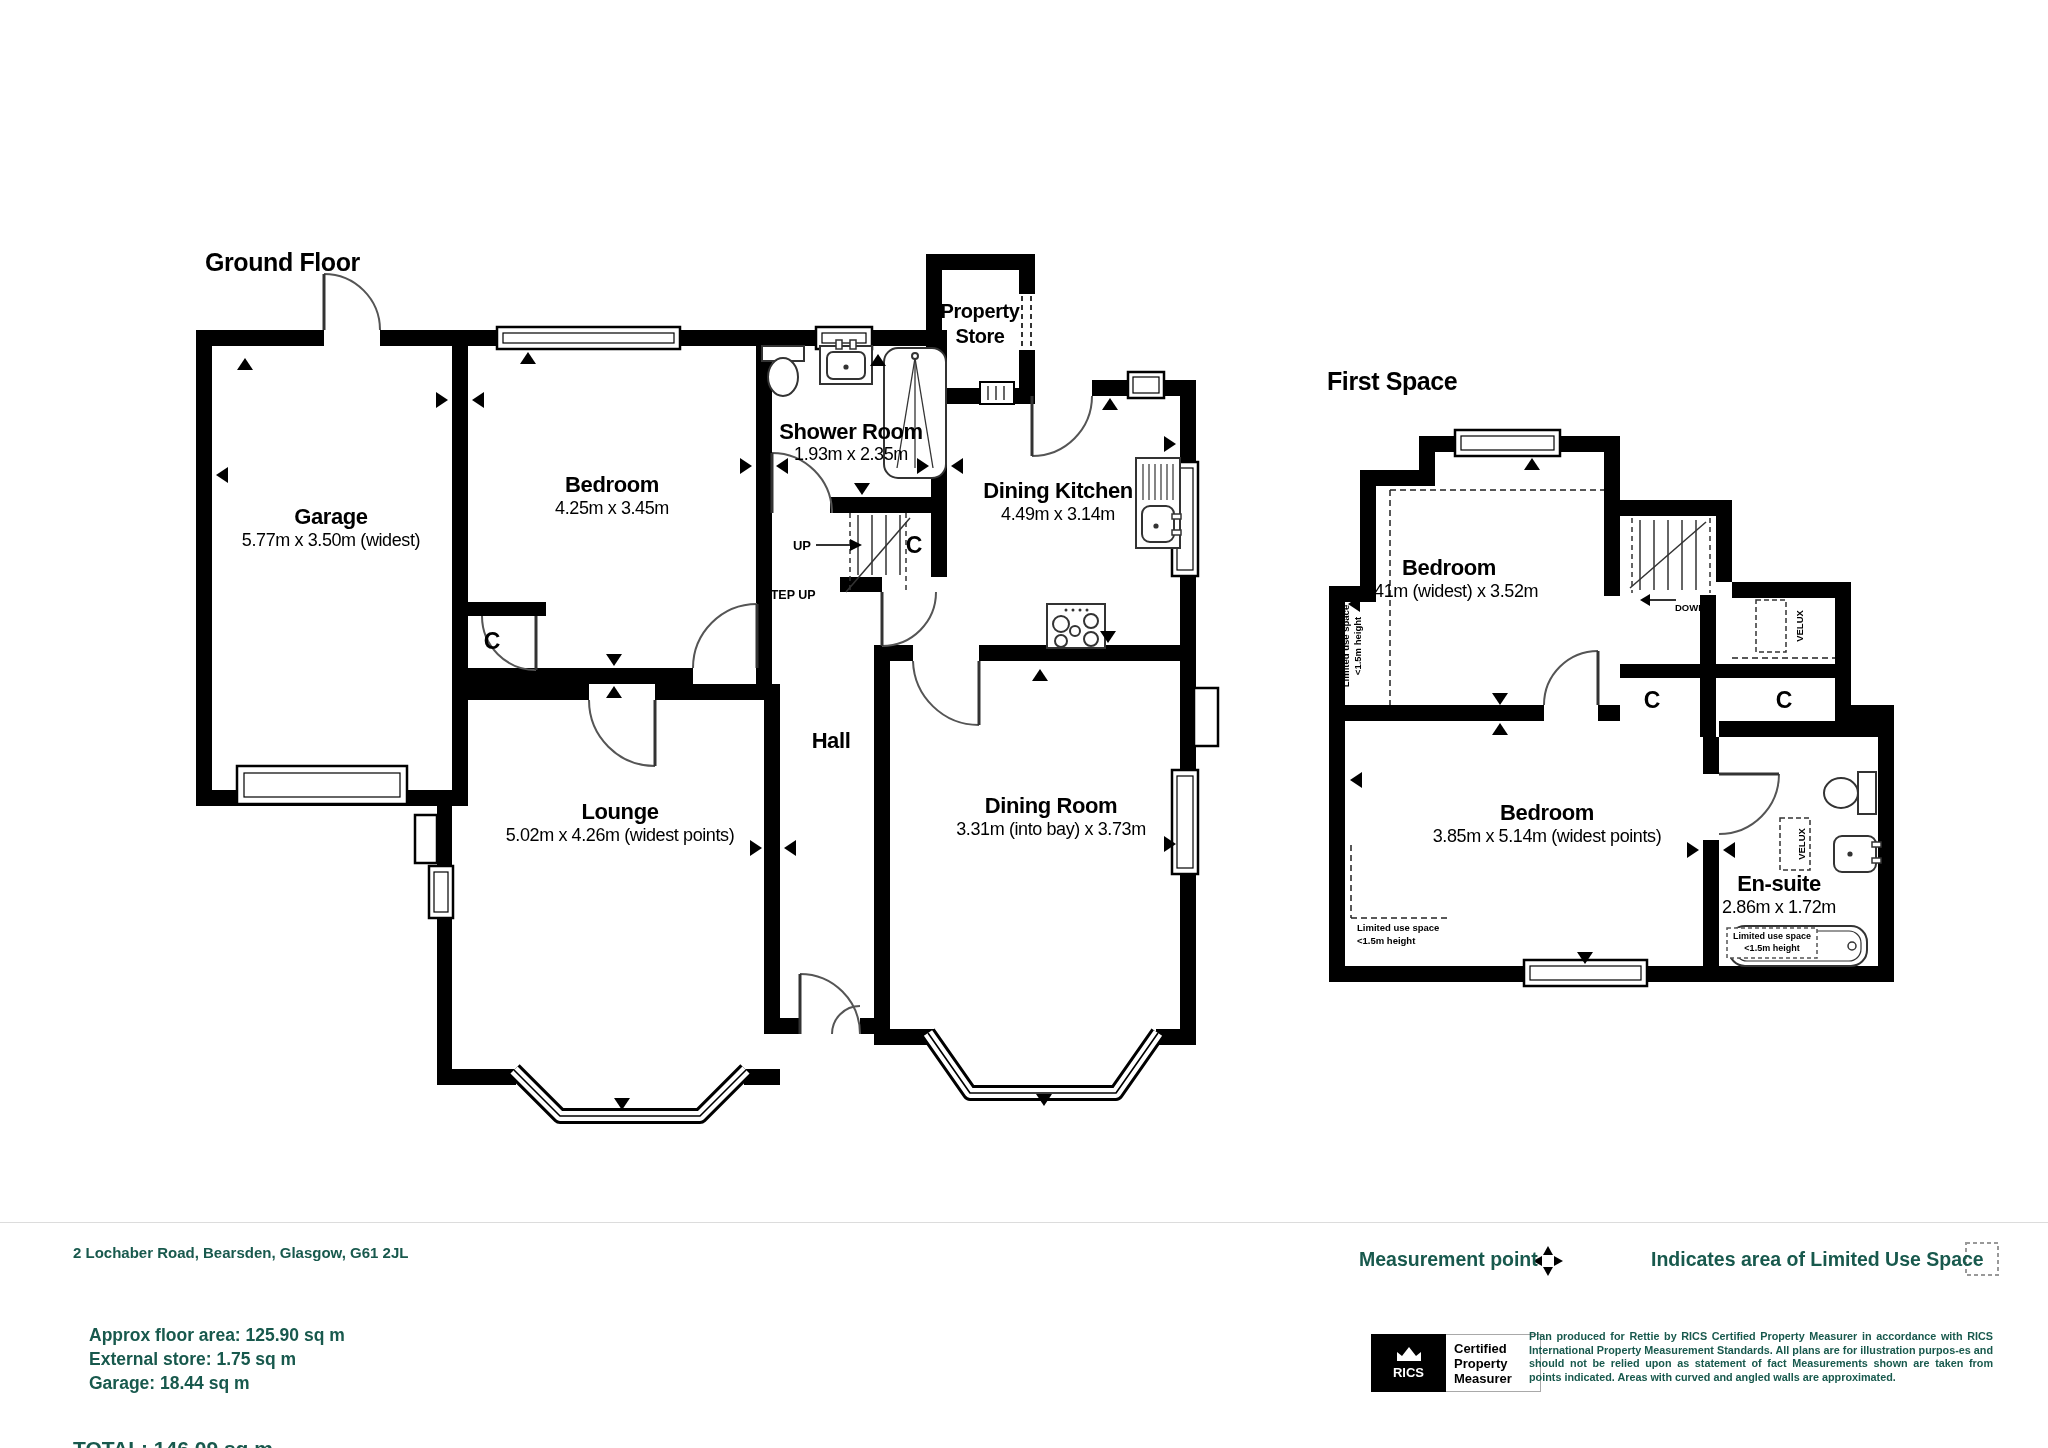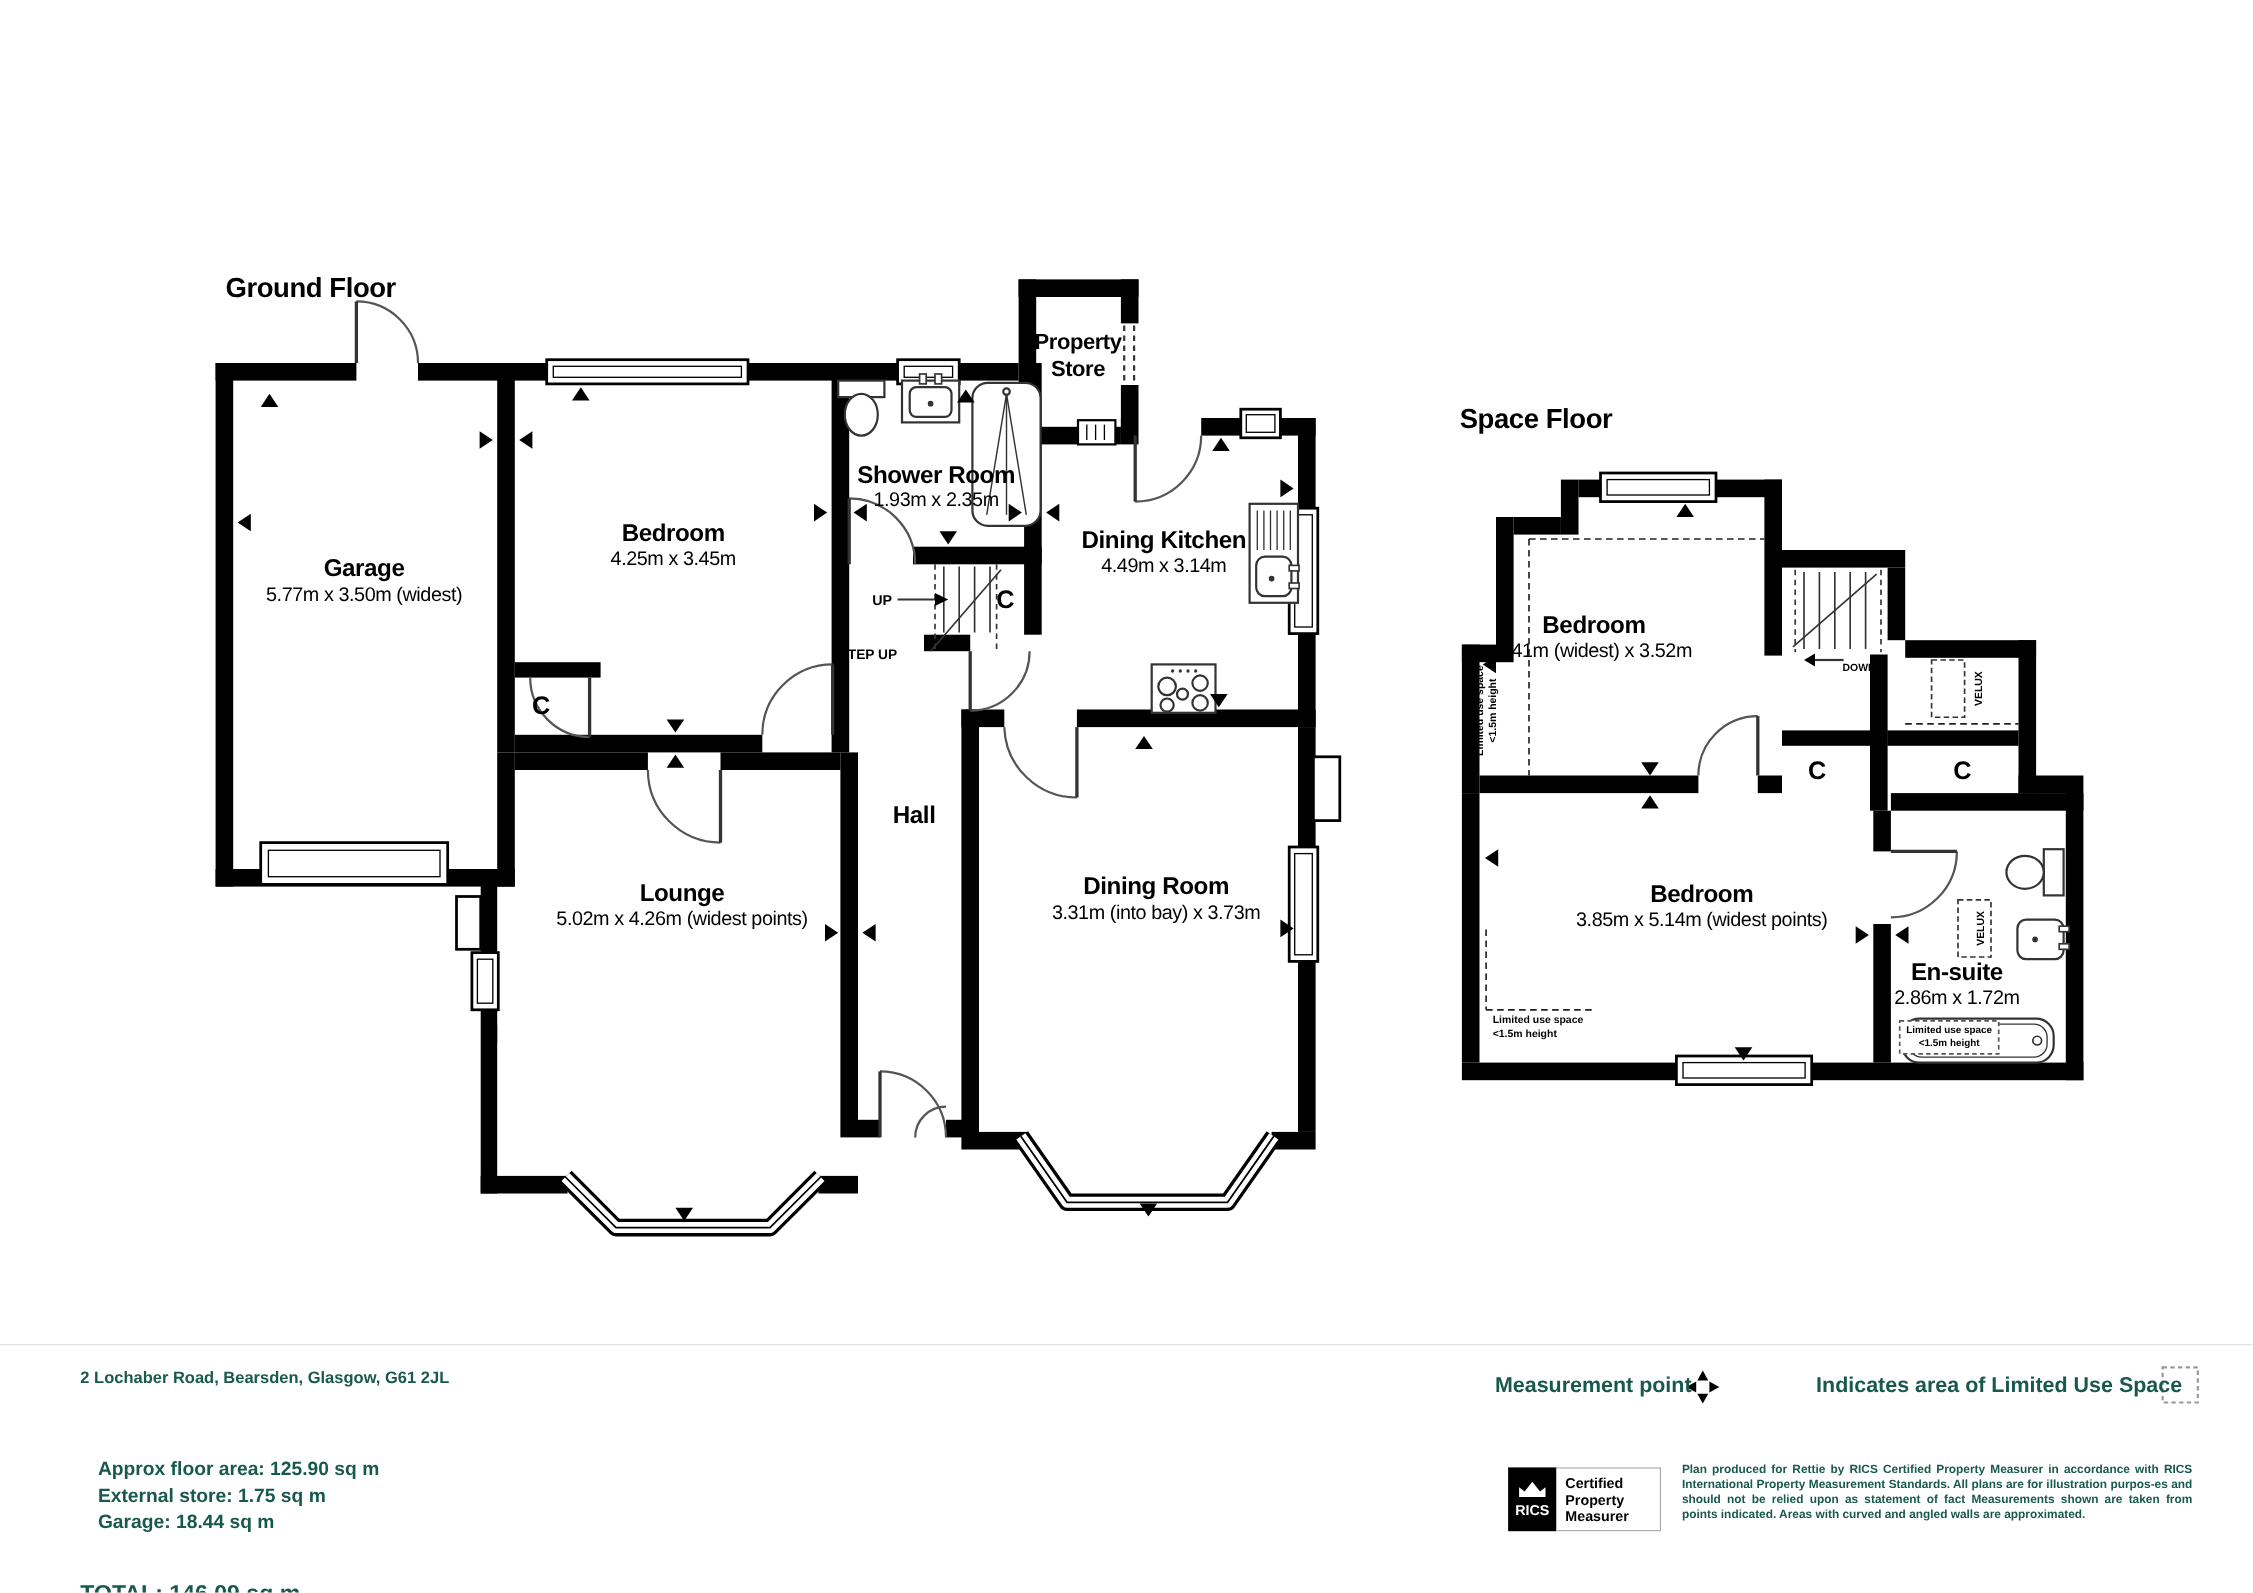--- a/index.html
+++ b/index.html
@@ -21,21 +21,21 @@
   .t8{font-weight:bold;font-size:9px;transform:translateX(-50%);}
   .teal{color:#18594d;}
   .addr{font-weight:bold;font-size:15px;}
   .legend-label{font-weight:bold;font-size:19.5px;}
   .area-line{font-weight:bold;font-size:17.5px;margin-left:16px;}
   .total-line{font-weight:bold;font-size:21px;margin-top:38px;}
   .disclaimer{font-weight:bold;font-size:10.8px;line-height:13.5px;width:464px;
               white-space:normal;text-align:justify;}
   .divider{position:absolute;left:0;top:1222px;width:2048px;height:1px;background:#dcdcdc;}
   .rics{position:absolute;left:1371px;top:1334px;display:flex;height:58px;}
-  .rics-black{width:44px;background:#000;color:#fff;display:flex;flex-direction:column;
+  .rics-black{width:75px;background:#000;color:#fff;display:flex;flex-direction:column;
               align-items:center;justify-content:center;gap:3px;
               font-weight:bold;font-size:13px;}
   .rics-lines{width:86px;background:#fff;border:1px solid #a9a9a9;border-left:none;
               display:flex;flex-direction:column;justify-content:center;padding-left:8px;
               font-weight:bold;font-size:13px;line-height:15px;color:#000;}
 </style>
 </head>
 <body>
 
 <div class="page">
@@ -315,21 +315,21 @@
   <g fill="#000">
     <polygon points="1543,1255 1553,1255 1548,1246"></polygon>
     <polygon points="1543,1267 1553,1267 1548,1276"></polygon>
     <polygon points="1542,1256 1542,1266 1533,1261"></polygon>
     <polygon points="1554,1256 1554,1266 1563,1261"></polygon>
   </g>
   <rect x="1966" y="1243" width="32" height="32" fill="#fff" stroke="#999" stroke-width="2" stroke-dasharray="4,3"></rect>
 </svg>
 
 <div class="lbl title" style="left:205px;top:248px">Ground Floor</div>
-<div class="lbl title" style="left:1327px;top:367px">Space Floor</div>
+<div class="lbl title" style="left:1327px;top:367px">First Space</div>
 
 <div class="lbl rn" style="left:331px;top:504px">Garage</div>
 <div class="lbl rd" style="left:331px;top:530px">5.77m x 3.50m (widest)</div>
 
 <div class="lbl rn" style="left:612px;top:472px">Bedroom</div>
 <div class="lbl rd" style="left:612px;top:498px">4.25m x 3.45m</div>
 
 <div class="lbl rn" style="left:851px;top:419px">Shower Room</div>
 <div class="lbl rd" style="left:851px;top:444px">1.93m x 2.35m</div>
 

